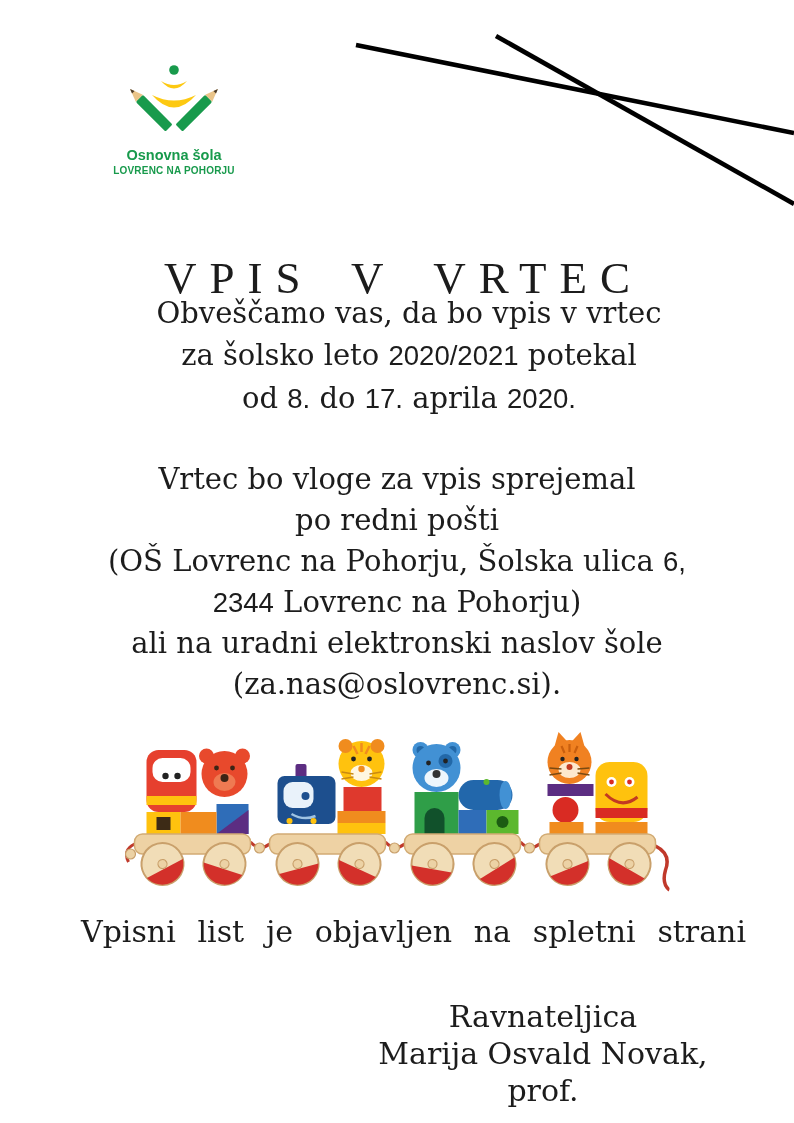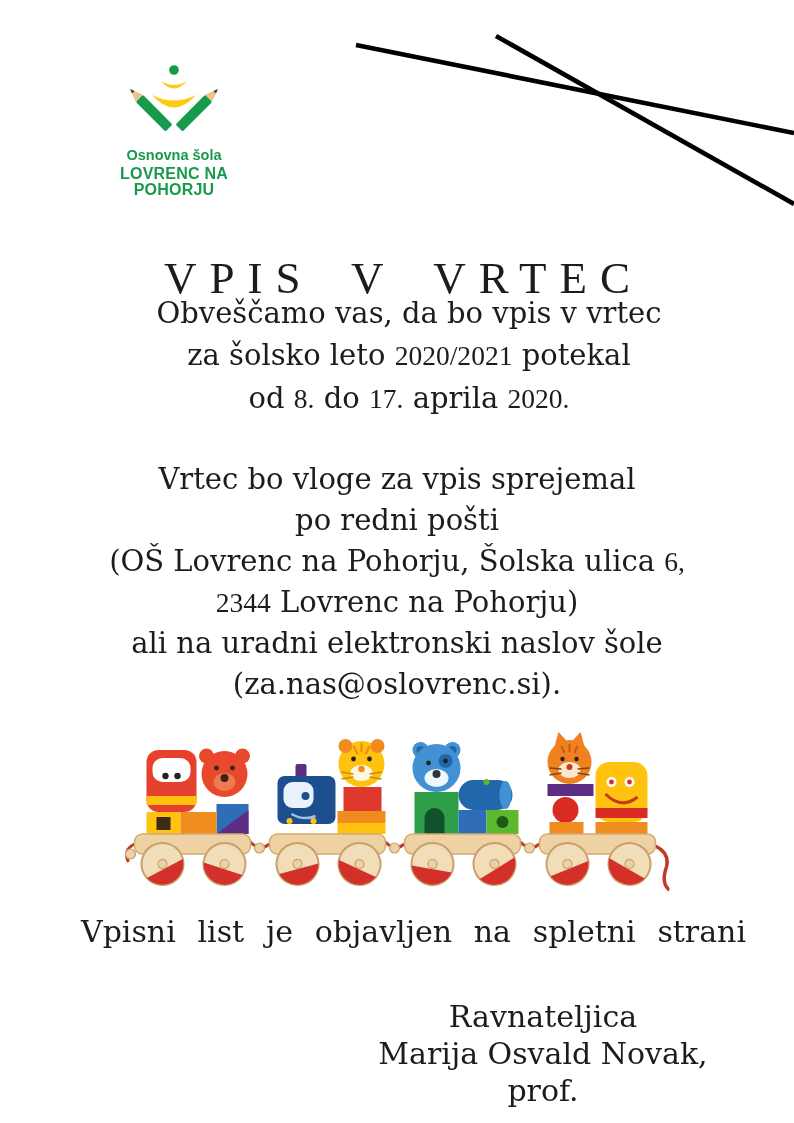--- a/index.html
+++ b/index.html
@@ -8,31 +8,31 @@
     background:#ffffff;overflow:hidden;
     font-family:"DejaVu Serif","Liberation Serif",serif;
     color:#1c1c1c;
   }
   .decor-lines{position:absolute;top:0;left:0;pointer-events:none;}
   .logo{position:absolute;top:64px;left:96px;width:156px;text-align:center;line-height:1;}
   .logo svg{display:block;margin:0 auto;}
   .logo-name{font-family:"Liberation Sans","DejaVu Sans",sans-serif;font-weight:bold;
     font-size:14.5px;color:#189a4c;margin-top:3px;}
   .logo-loc{font-family:"Liberation Sans","DejaVu Sans",sans-serif;font-weight:bold;
-    font-size:16px;color:#189a4c;letter-spacing:.2px;margin-top:3px;}
+    font-size:10px;color:#189a4c;letter-spacing:.2px;margin-top:3px;}
   .title{
     position:absolute;top:226px;left:0;width:100%;text-align:center;
     font-family:Liberation Serif, serif;font-weight:400;
     font-size:45px;letter-spacing:13px;word-spacing:14px;line-height:1;
     white-space:nowrap;text-indent:13px; 
   }
   .para{position:absolute;left:0;width:100%;text-align:center;font-size:29px;}
   .para-intro{top:292px;line-height:42px;padding-left:12px;}
   .para-sub{top:459px;line-height:41px;}
-  .seg-num{font-family:Liberation Serif, serif;font-size:.95em;}
+  .seg-num{font-family:Liberation Sans, sans-serif;font-size:.95em;}
   .train{position:absolute;top:726px;left:50%;transform:translateX(-50%);}
   .para-web{position:absolute;top:910px;left:48px;right:48px;font-size:30px;line-height:44px;margin-left:33px;}
   .jline{text-align:justify;text-align-last:justify;}
   .sig{position:absolute;top:998px;left:356px;width:374px;text-align:center;
     font-size:30px;line-height:37px;}
 </style>
 </head>
 <body>
 
 <div class="page">

